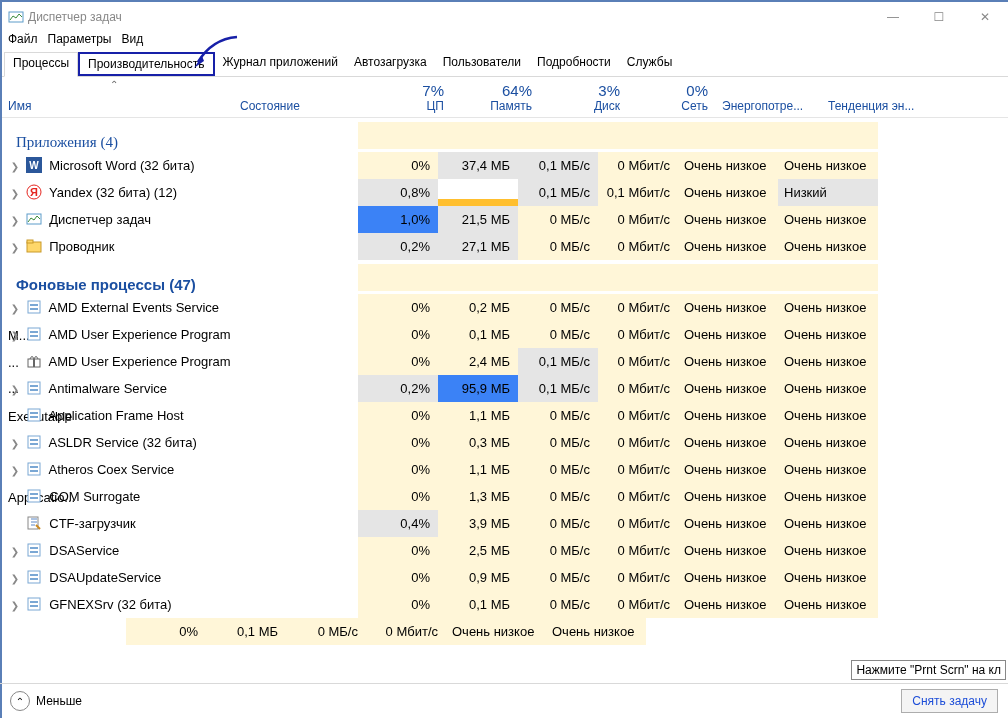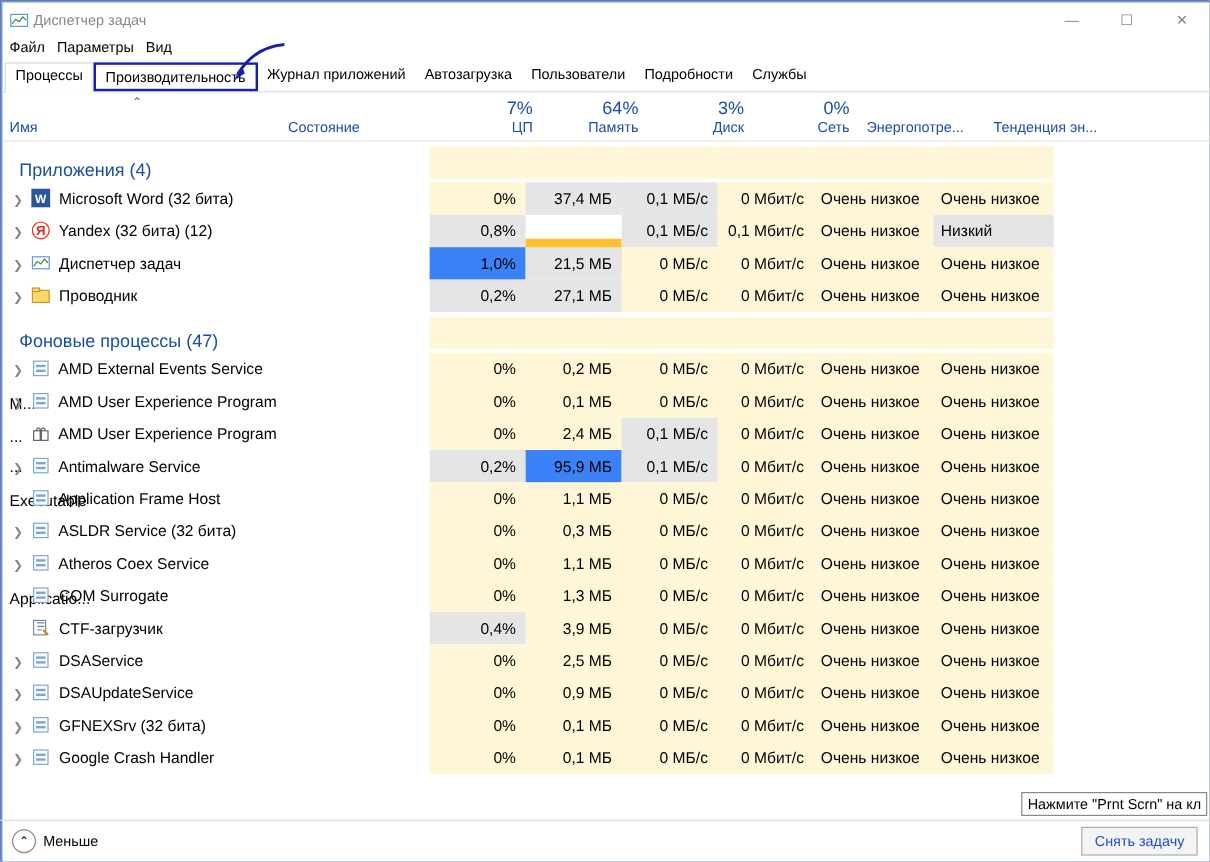--- a/index.html
+++ b/index.html
@@ -232,21 +232,21 @@
       <span>Диск</span>
     </div>
     <div class="col col-net two-line">
       <span class="pct">0%</span>
       <span>Сеть</span>
     </div>
     <div class="col col-power">Энергопотре...</div>
     <div class="col col-trend">Тенденция эн...</div>
   </div>
   <div class="rows" id="rows">
-      <div class="row grp-row" style="height: 34px;">
+      <div class="row grp-row" style="height: 34px; font-family: Liberation Serif, serif;">
     <div class="col col-name">
           <div class="grp-header">Приложения (4)</div>
         </div>
     <div class="col col-state"></div>
     <div class="col col-cpu"></div>
         <div class="col col-mem"></div>
     <div class="col col-disk"></div>
         <div class="col col-net"></div>
     <div class="col col-power"></div>
         <div class="col col-trend"></div>
@@ -312,21 +312,21 @@
         <span>Проводник</span>
       </div>
       <div class="col col-state"></div>
       <div class="col col-cpu rt heat1">0,2%</div>
       <div class="col col-mem rt heat1">27,1 МБ</div>
       <div class="col col-disk rt heat0">0 МБ/с</div>
       <div class="col col-net rt heat0">0 Мбит/с</div>
       <div class="col col-power heat0">Очень низкое</div>
       <div class="col col-trend heat0">Очень низкое</div>
       </div>
-      <div class="row grp-row" style="height: 34px;">
+      <div class="row grp-row" style="height: 34px; font-weight: bold;">
     <div class="col col-name">
           <div class="grp-header">Фоновые процессы (47)</div>
         </div>
     <div class="col col-state"></div>
     <div class="col col-cpu"></div>
         <div class="col col-mem"></div>
     <div class="col col-disk"></div>
         <div class="col col-net"></div>
     <div class="col col-power"></div>
         <div class="col col-trend"></div>
@@ -541,29 +541,20 @@
       </div>
       <div class="col col-state"></div>
       <div class="col col-cpu rt heat0">0%</div>
       <div class="col col-mem rt heat0">0,1 МБ</div>
       <div class="col col-disk rt heat0">0 МБ/с</div>
       <div class="col col-net rt heat0">0 Мбит/с</div>
       <div class="col col-power heat0">Очень низкое</div>
       <div class="col col-trend heat0">Очень низкое</div>
       </div>
       <div class="row">
-      <div class="col col-name">
-        <span class="expander">❯</span>
-        <span class="proc-icon"><svg viewBox="0 0 16 16">
-              <rect x="2" y="2" width="12" height="12" fill="#fff" stroke="#7aa7d4"></rect>
-              <rect x="4" y="5" width="8" height="2" fill="#7aa7d4"></rect>
-              <rect x="4" y="9" width="8" height="2" fill="#7aa7d4"></rect>
-            </svg></span>
-        <span>Google Crash Handler</span>
-      </div>
       <div class="col col-state"></div>
       <div class="col col-cpu rt heat0">0%</div>
       <div class="col col-mem rt heat0">0,1 МБ</div>
       <div class="col col-disk rt heat0">0 МБ/с</div>
       <div class="col col-net rt heat0">0 Мбит/с</div>
       <div class="col col-power heat0">Очень низкое</div>
       <div class="col col-trend heat0">Очень низкое</div>
       </div>
     </div>
 </div>

